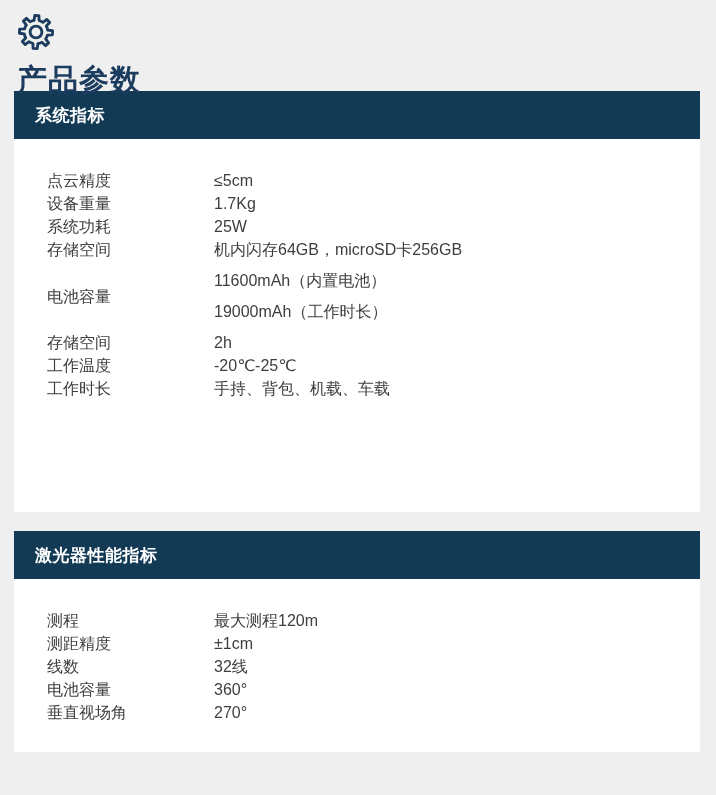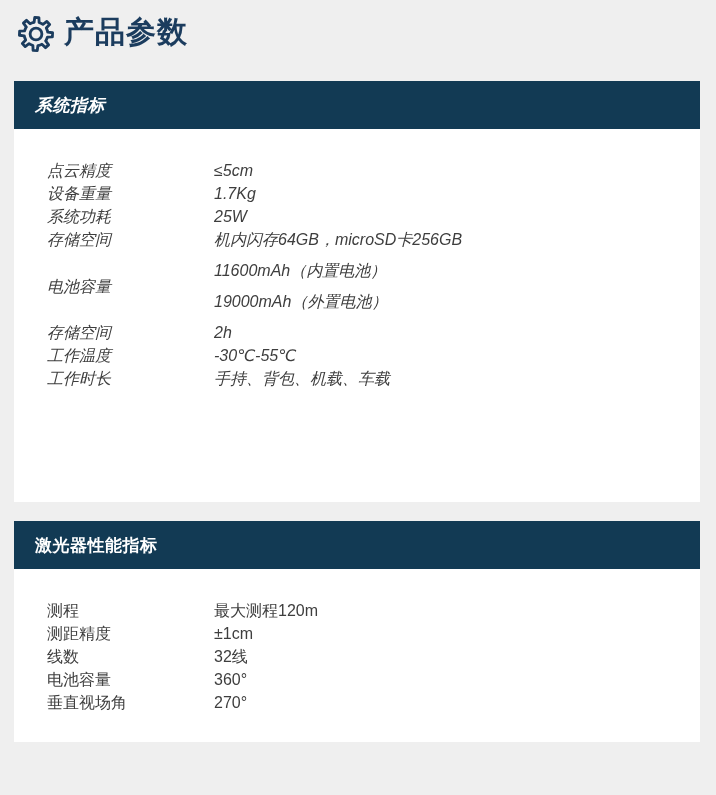--- a/index.html
+++ b/index.html
@@ -17,42 +17,43 @@
     font-family:"Liberation Sans","DejaVu Sans",sans-serif;
     color:var(--text-color);
   }
   .page{
     width:716px;
     min-height:795px;
     padding:13px 16px 25px 14px;
   }
   .page-title-row{
     display:flex;
-    align-items:flex-end;
+    align-items:flex-start;
     gap:9px;
     margin-left:3px;
     height:40px;
+    flex-direction:column;
   }
   .gear{
     display:inline-flex;
     width:38px;height:38px;
     align-items:center;justify-content:center;
   }
   .page-title{
     margin:0;
     font-size:30px;
     font-weight:bold;
     letter-spacing:1px;
     color:var(--title-color);
   }
   .card{
     background:var(--card-bg);
     margin-top:19px;
   }
-  #sections .card:first-child{margin-top:28px;font-style:italic;}
+  #sections .card:first-child{margin-top:38px;}
   .card-header{
     background:var(--header-bg);
     height:48px;
     display:flex;
     align-items:center;
     padding:0 21px;
   }
   .section-title{
     margin:0;
     color:var(--header-text);
@@ -129,35 +130,35 @@
     <td class="spec-label">存储空间</td>
     <td class="spec-value">
                   <p class="value-line">机内闪存64GB，microSD卡256GB</p>
                 </td>
   </tr>
 
   <tr class="spec-row">
     <td class="spec-label">电池容量</td>
     <td class="spec-value">
                   <p class="value-line multi">11600mAh（内置电池）</p>
-                  <p class="value-line multi">19000mAh（外置电池）</p>
+                  <p class="value-line multi">19000mAh（工作时长）</p>
                 </td>
   </tr>
 
   <tr class="spec-row">
     <td class="spec-label">存储空间</td>
     <td class="spec-value">
                   <p class="value-line">2h</p>
                 </td>
   </tr>
 
   <tr class="spec-row">
     <td class="spec-label">工作温度</td>
     <td class="spec-value">
-                  <p class="value-line">-30℃-55℃</p>
+                  <p class="value-line">-20℃-25℃</p>
                 </td>
   </tr>
 
   <tr class="spec-row">
     <td class="spec-label">工作时长</td>
     <td class="spec-value">
                   <p class="value-line">手持、背包、机载、车载</p>
                 </td>
   </tr>
 </tbody>

